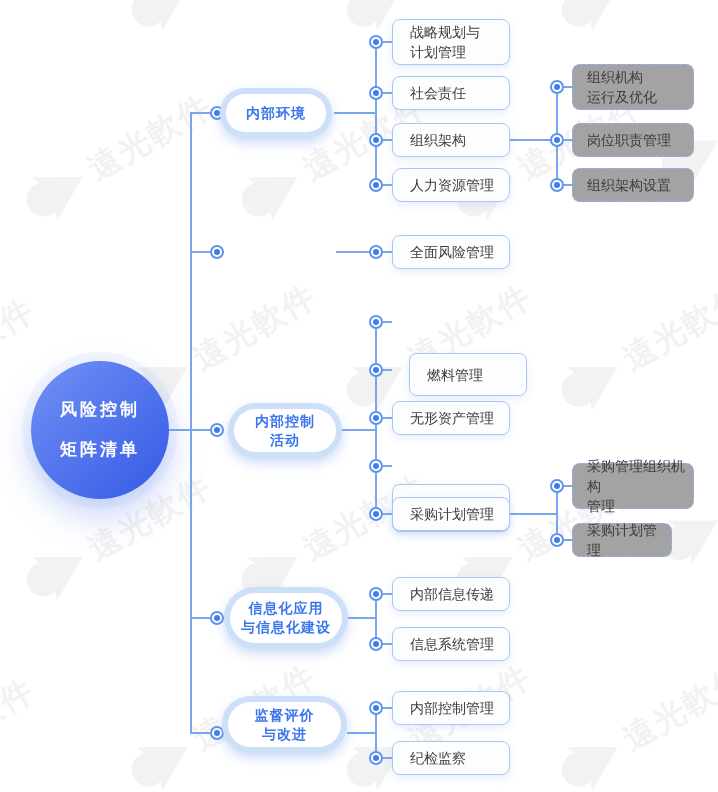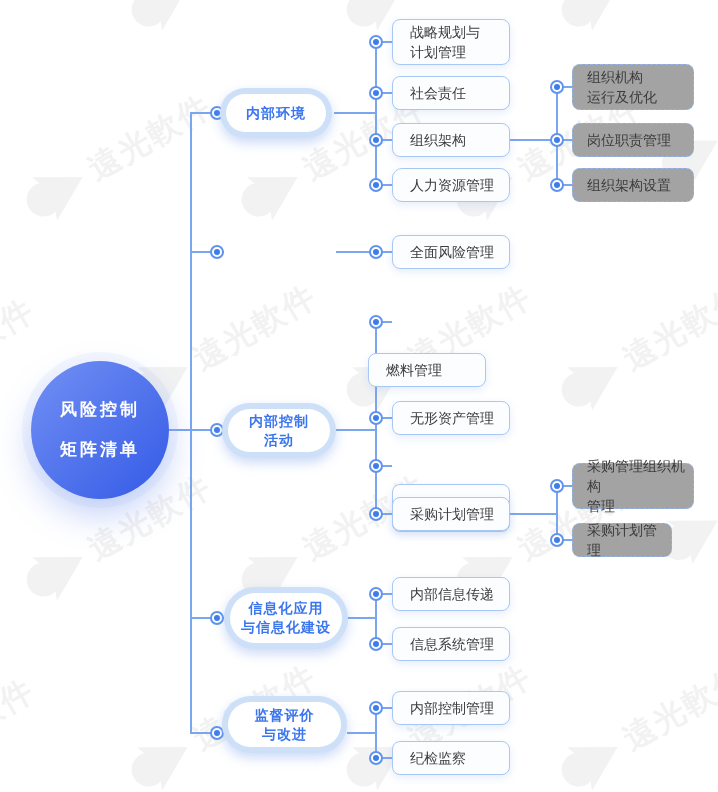--- a/index.html
+++ b/index.html
@@ -284,42 +284,42 @@
   <div class="dot" style="left:550px;top:533px;"></div>
 
   <div class="root-node" style="left:31px;top:361px;width:138px;height:138px;">
     <div class="root-label">风险控制
 矩阵清单</div>
   </div>
 
   <div class="pill" style="left:220px;top:88px;width:112px;height:50px;">
     <div class="pill-inner">内部环境</div>
   </div>
-  <div class="pill" style="left:222px;top:403px;width:114px;height:55px;">
+  <div class="pill" style="left:228px;top:403px;width:114px;height:55px;">
     <div class="pill-inner">内部控制
 活动</div>
   </div>
   <div class="pill" style="left:224px;top:587px;width:124px;height:62px;">
     <div class="pill-inner">信息化应用
 与信息化建设</div>
   </div>
   <div class="pill" style="left:222px;top:666px;width:125px;height:57px;margin-top:30px;">
     <div class="pill-inner">监督评价
 与改进</div>
   </div>
 
   <div class="box" style="left:392px;top:19px;width:118px;height:46px;">战略规划与
 计划管理</div>
   <div class="box" style="left:392px;top:76px;width:118px;height:34px;">社会责任</div>
   <div class="box" style="left:392px;top:123px;width:118px;height:34px;">组织架构</div>
   <div class="box" style="left:392px;top:168px;width:118px;height:34px;border-radius:10px;">人力资源管理</div>
 
   <div class="box" style="left:392px;top:235px;width:118px;height:34px;">全面风险管理</div>
 
-  <div class="box" style="left:368px;top:353px;width:118px;height:34px;">燃料管理</div>
+  <div class="box" style="left:409px;top:353px;width:118px;height:43px;">燃料管理</div>
   <div class="box" style="left:392px;top:401px;width:118px;height:34px;">无形资产管理</div>
   <div class="box" style="left:392px;top:449px;width:118px;height:48px;margin-top:35px;">销售管理</div>
   <div class="box" style="left:392px;top:497px;width:118px;height:34px;">采购计划管理</div>
 
   <div class="box" style="left:392px;top:577px;width:118px;height:34px;">内部信息传递</div>
   <div class="box" style="left:392px;top:627px;width:118px;height:34px;">信息系统管理</div>
 
   <div class="box" style="left:392px;top:691px;width:118px;height:34px;">内部控制管理</div>
   <div class="box" style="left:392px;top:741px;width:118px;height:34px;">纪检监察</div>
 

